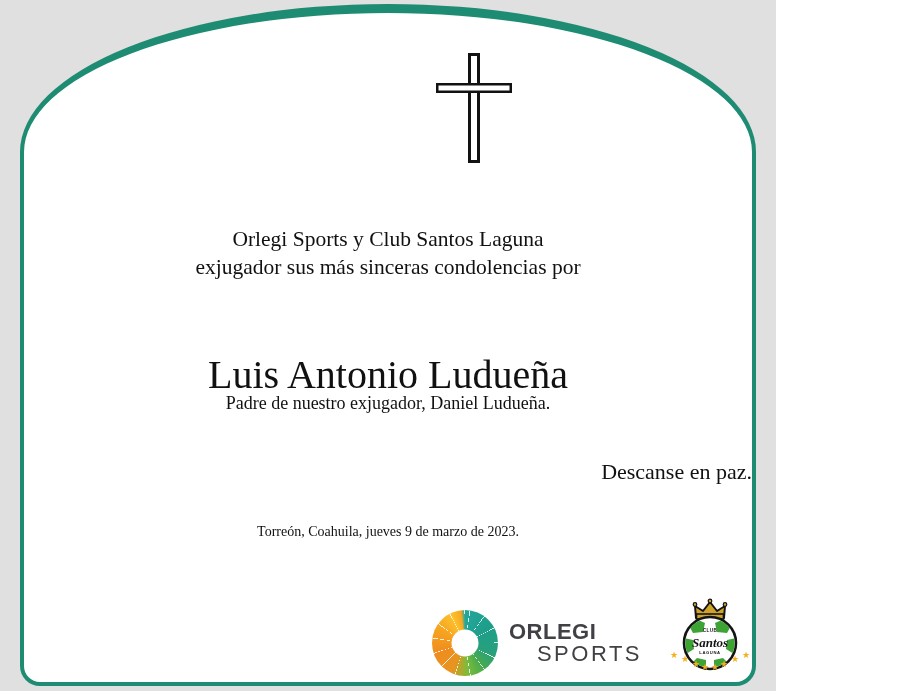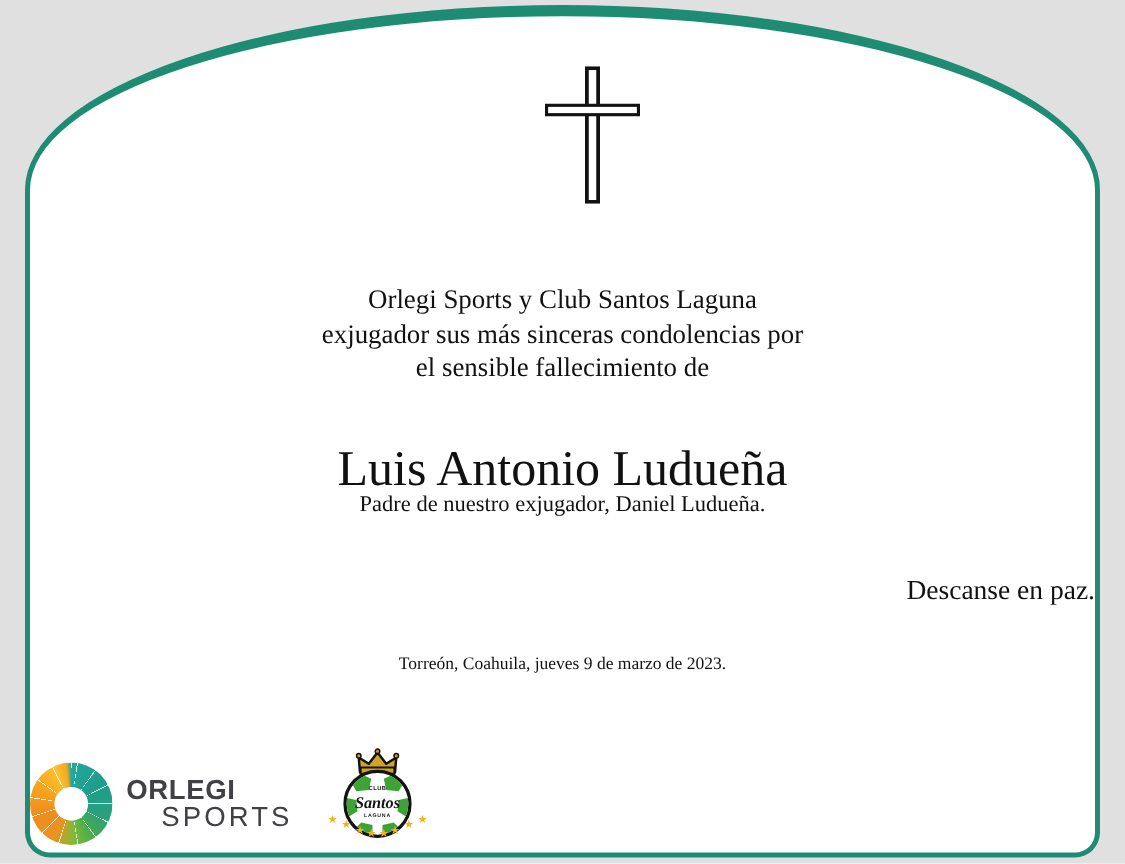--- a/index.html
+++ b/index.html
@@ -1,37 +1,37 @@
 <!DOCTYPE html>
 <html><head>
 <meta charset="utf-8">
 <style>
   html,body{margin:0;padding:0;}
   body{font-family:"Liberation Serif","DejaVu Serif",serif;}
   #stage{
-    position:relative;width:900px;height:691px;background:#e0e0e0;overflow:hidden;
+    position:relative;width:776px;height:691px;background:#e0e0e0;overflow:hidden;
   }
   .card{
     position:absolute;left:20px;right:20px;top:4px;bottom:5px;
     background:#ffffff;
     border:4px solid #1e8c72;
     border-top-width:9px;
     border-radius:50% 50% 20px 20px / 148px 148px 20px 20px;
     box-sizing:border-box;
   }
   .cross{position:absolute;left:412px;top:40px;width:76px;height:110px;}
   .centered{position:absolute;left:0;right:0;text-align:center;color:#111;}
   .condolence{top:213px;font-size:21.5px;line-height:27.5px;}
   .name{top:340px;font-size:40px;font-weight:400;margin:0;line-height:44px;}
   .relation{top:380px;font-size:18px;}
   .farewell{top:446px;font-size:22px;text-align:right;}
   .dateline{top:511px;font-size:14px;}
   .logos{
     position:absolute;left:0;right:0;top:585px;
-    display:flex;justify-content:flex-start;align-items:flex-start;gap:26px;
+    display:flex;justify-content:flex-end;align-items:flex-start;gap:26px;
   }
   .orlegi{display:flex;align-items:center;gap:11px;margin-top:12px;}
   .ring{
     position:relative;width:66px;height:66px;border-radius:50%;
     background:
       repeating-conic-gradient(from 8deg, rgba(255,255,255,.85) 0deg 1.4deg, rgba(255,255,255,0) 1.4deg 27deg),
       conic-gradient(#23a79c 0deg, #1e9e8a 55deg, #27a07c 110deg, #49ab4e 145deg,
                      #7cbc3a 175deg, #e89420 205deg, #ef8d1f 250deg, #f6a51f 300deg,
                      #fdc02e 335deg, #f5a821 352deg, #23a79c 360deg);
   }
@@ -56,21 +56,20 @@
     <div class="cross">
       <svg width="76" height="110" viewBox="0 0 76 110">
         <rect x="33.5" y="1.5" width="9" height="107" fill="#ffffff" stroke="#121212" stroke-width="3"></rect>
         <rect x="1.25" y="31.25" width="73.5" height="7.5" fill="#ffffff" stroke="#121212" stroke-width="2.5"></rect>
       </svg>
     </div>
 
     <div class="centered condolence">
       <div>Orlegi Sports y Club Santos Laguna</div>
       <div>exjugador sus más sinceras condolencias por</div>
-      <div>el sensible fallecimiento de</div>
     </div>
 
     <h1 class="centered name">Luis Antonio Ludueña</h1>
     <div class="centered relation">Padre de nuestro exjugador, Daniel Ludueña.</div>
     <div class="centered farewell">Descanse en paz.</div>
     <div class="centered dateline">Torreón, Coahuila, jueves 9 de marzo de 2023.</div>
 
     <div class="logos">
 
       <div class="orlegi">

